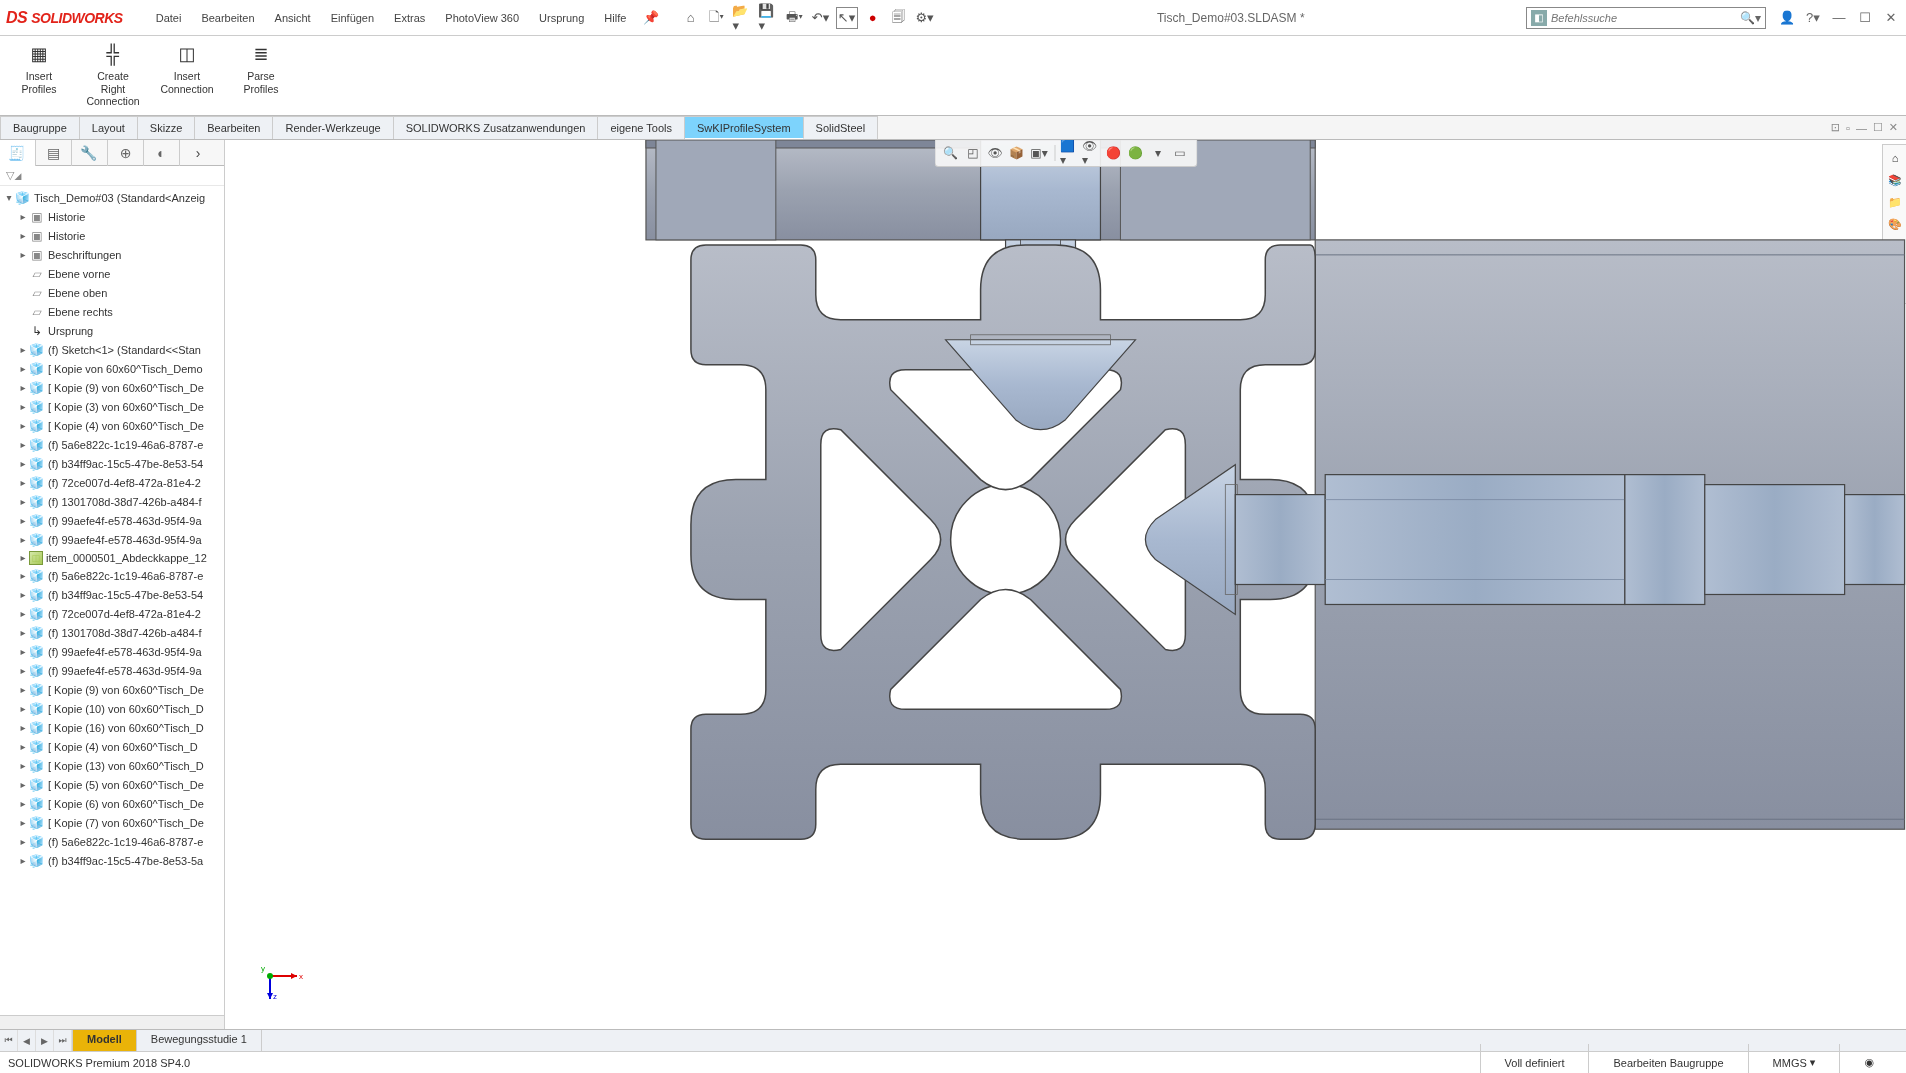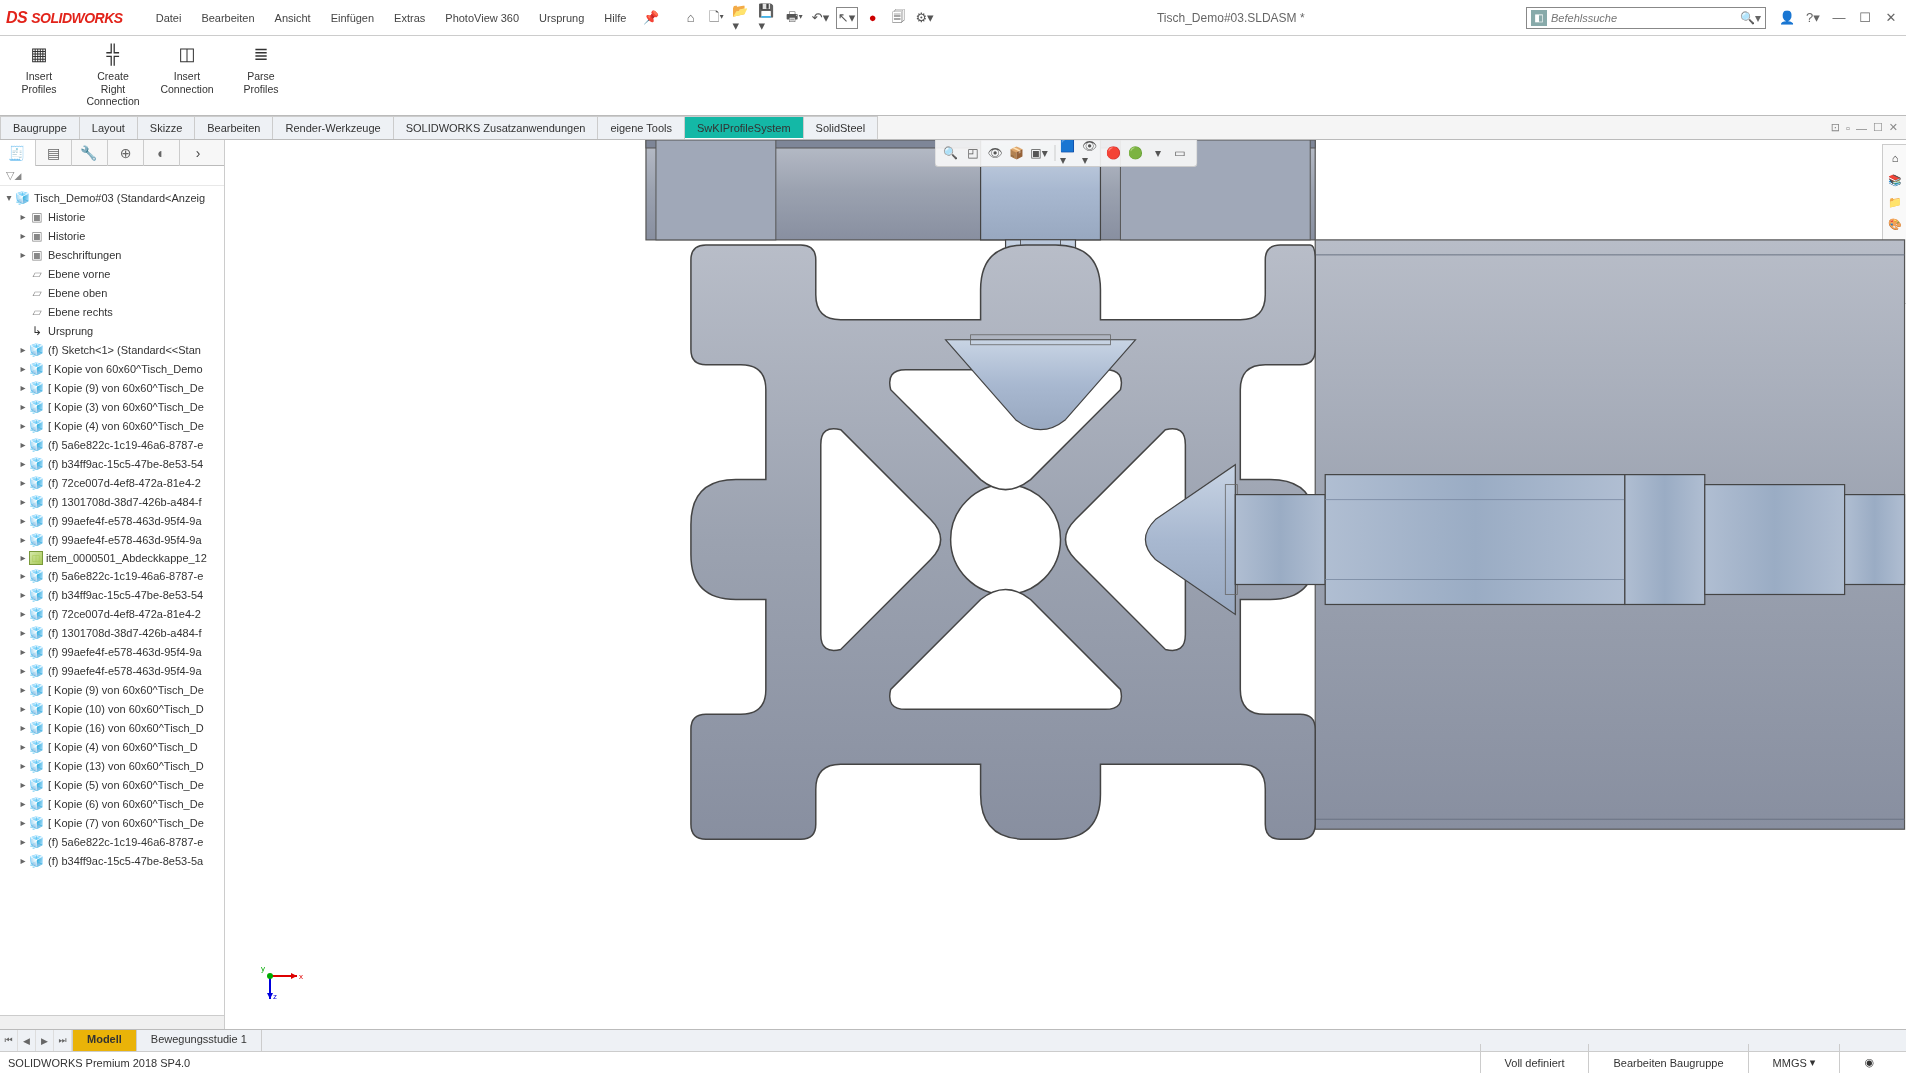--- a/index.html
+++ b/index.html
@@ -24,21 +24,21 @@
 .win-controls span { width: 18px; text-align: center; color: #666; font-size: 13px; }
 
 
 .ribbon { height: 80px; background: #fff; border-bottom: 1px solid #bbb; display: flex; align-items: flex-start; padding: 4px 8px; gap: 12px; }
 .ribbon-btn { display: flex; flex-direction: column; align-items: center; width: 62px; text-align: center; font-size: 10.5px; color: #333; line-height: 1.2; padding-top:2px;}
 .ribbon-icon { width: 26px; height: 26px; margin-bottom: 2px; display:flex; align-items:center; justify-content:center; font-size:18px;}
 
 
 .cmd-tabs { display: flex; background: #f5f5f5; border-bottom: 1px solid #bbb; height: 24px; align-items: stretch; }
 .cmd-tab { padding: 3px 12px; font-size: 11px; color: #333; border-right: 1px solid #ccc; background: #eef1f5; display:flex; align-items:center; border-top:1px solid #ccc;text-align:center;}
-.cmd-tab.active { background: #14b8a6; border-bottom: 1px solid #fff; }
+.cmd-tab.active { background: #7dd3fc; border-bottom: 1px solid #fff; }
 .cmd-tab:first-child { border-left:1px solid #ccc; }
 .cmd-tabs-right { margin-left:auto; display:flex; gap:6px; align-items:center; padding-right:8px; color:#888;}
 .cmd-tabs-right span { font-size:11px; }
 
 
 .main { display: flex; height: calc(1073px - 36px - 80px - 24px - 22px - 22px); }
 .sidebar { width: 225px; background: #fff; border-right: 1px solid #ccc; display: flex; flex-direction: column; overflow:hidden; position:relative;}
 .side-tabs { display: flex; border-bottom: 1px solid #bbb; height: 26px; align-items: center; background:#f7f7f7;}
 .side-tab { width: 36px; height: 26px; display: flex; align-items: center; justify-content: center; border-right: 1px solid #ccc; font-size:14px; color:#666;}
 .side-tab.active { background:#fff; box-shadow: inset 0 -2px 0 #fff;}

